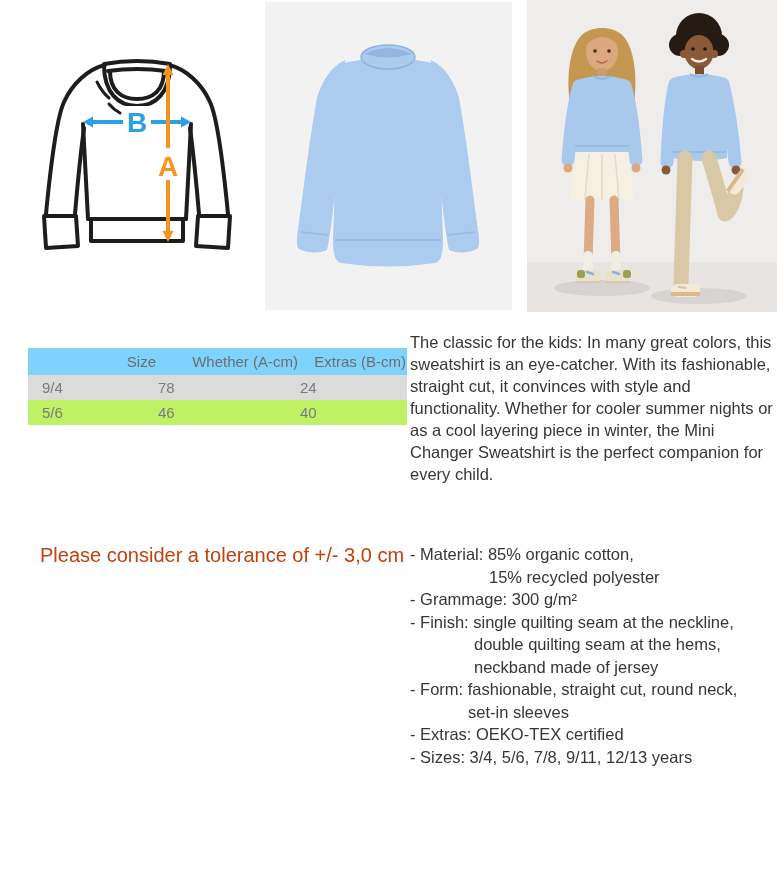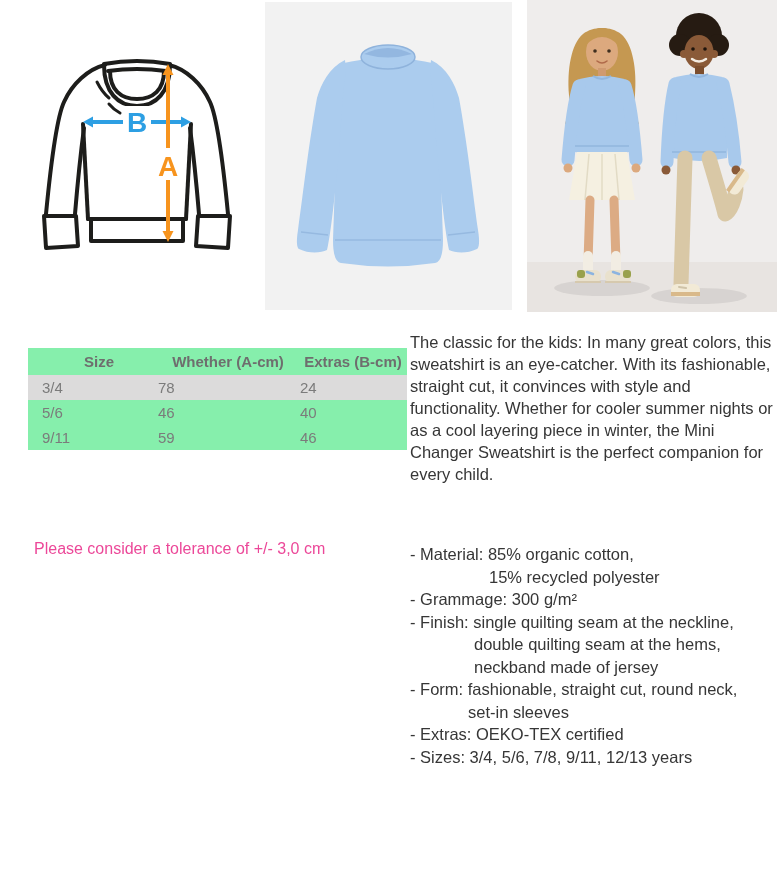--- a/index.html
+++ b/index.html
@@ -12,32 +12,32 @@
   #diagram-panel{left:0;width:262px;background:#ffffff;}
   #product-panel{left:265px;top:2px;height:308px;width:247px;background:#f2f2f2;}
   #models-panel{left:527px;width:250px;background:#efedec;}
   
   table.size-table{
     position:absolute;left:28px;top:348px;width:360px;
     border-collapse:collapse;table-layout:fixed;
     font-size:15px;color:#7b7b7b;
   }
   table.size-table th{
-    background:#86efac;height:25px;font-weight:bold;text-align:center;
+    background:#7dd3fc;height:25px;font-weight:normal;text-align:right;
     color:#6e6e6e;font-size:15px;
   }
   table.size-table td{height:23px;}
   table.size-table th:nth-child(1), table.size-table td:nth-child(1){width:114px;padding-left:14px;}
   table.size-table th:nth-child(2), table.size-table td:nth-child(2){width:140px;}
   table.size-table th:nth-child(3), table.size-table td:nth-child(3){width:106px;}
   tr.row-dark td{background:#dcdbdb;}
-  tr.row-light td{background:#86efac;}
+  tr.row-light td{background:#bef264;}
   
   .tolerance{
-    position:absolute;left:34px;top:524px;font-size:16px;color:#ec4899;
+    position:absolute;left:40px;top:524px;font-size:20px;color:#c2410c;
   }
   .description{
     position:absolute;left:410px;top:331px;width:370px;
     font-size:16.5px;line-height:22px;color:#363636;margin:0;
   }
   .details{
     position:absolute;left:410px;top:543px;width:370px;
     font-size:16.5px;line-height:22.5px;color:#363636;
   }
   .detail-line{white-space:nowrap;}
@@ -192,34 +192,29 @@
 <table class="size-table">
   <thead>
     <tr>
       <th>Size</th>
       <th>Whether (A-cm)</th>
       <th>Extras (B-cm)</th>
     </tr>
   </thead>
   <tbody>
       <tr class="row-dark">
-        <td>3/4</td>
+        <td>9/4</td>
         <td>78</td>
         <td>24</td>
       </tr>
       <tr class="row-light">
         <td>5/6</td>
         <td>46</td>
         <td>40</td>
       </tr>
-      <tr class="row-light">
-        <td>9/11</td>
-        <td>59</td>
-        <td>46</td>
-      </tr>
     </tbody>
 </table>
 
 <p class="tolerance">Please consider a tolerance of +/- 3,0 cm</p>
 
 <p class="description">The classic for the kids: In many great colors, this sweatshirt is an eye-catcher. With its fashionable, straight cut, it convinces with style and functionality. Whether for cooler summer nights or as a cool layering piece in winter, the Mini Changer Sweatshirt is the perfect companion for every child.</p>
 
 <div class="details">
     <div>
       <div class="detail-line">- Material: 85% organic cotton,</div>

